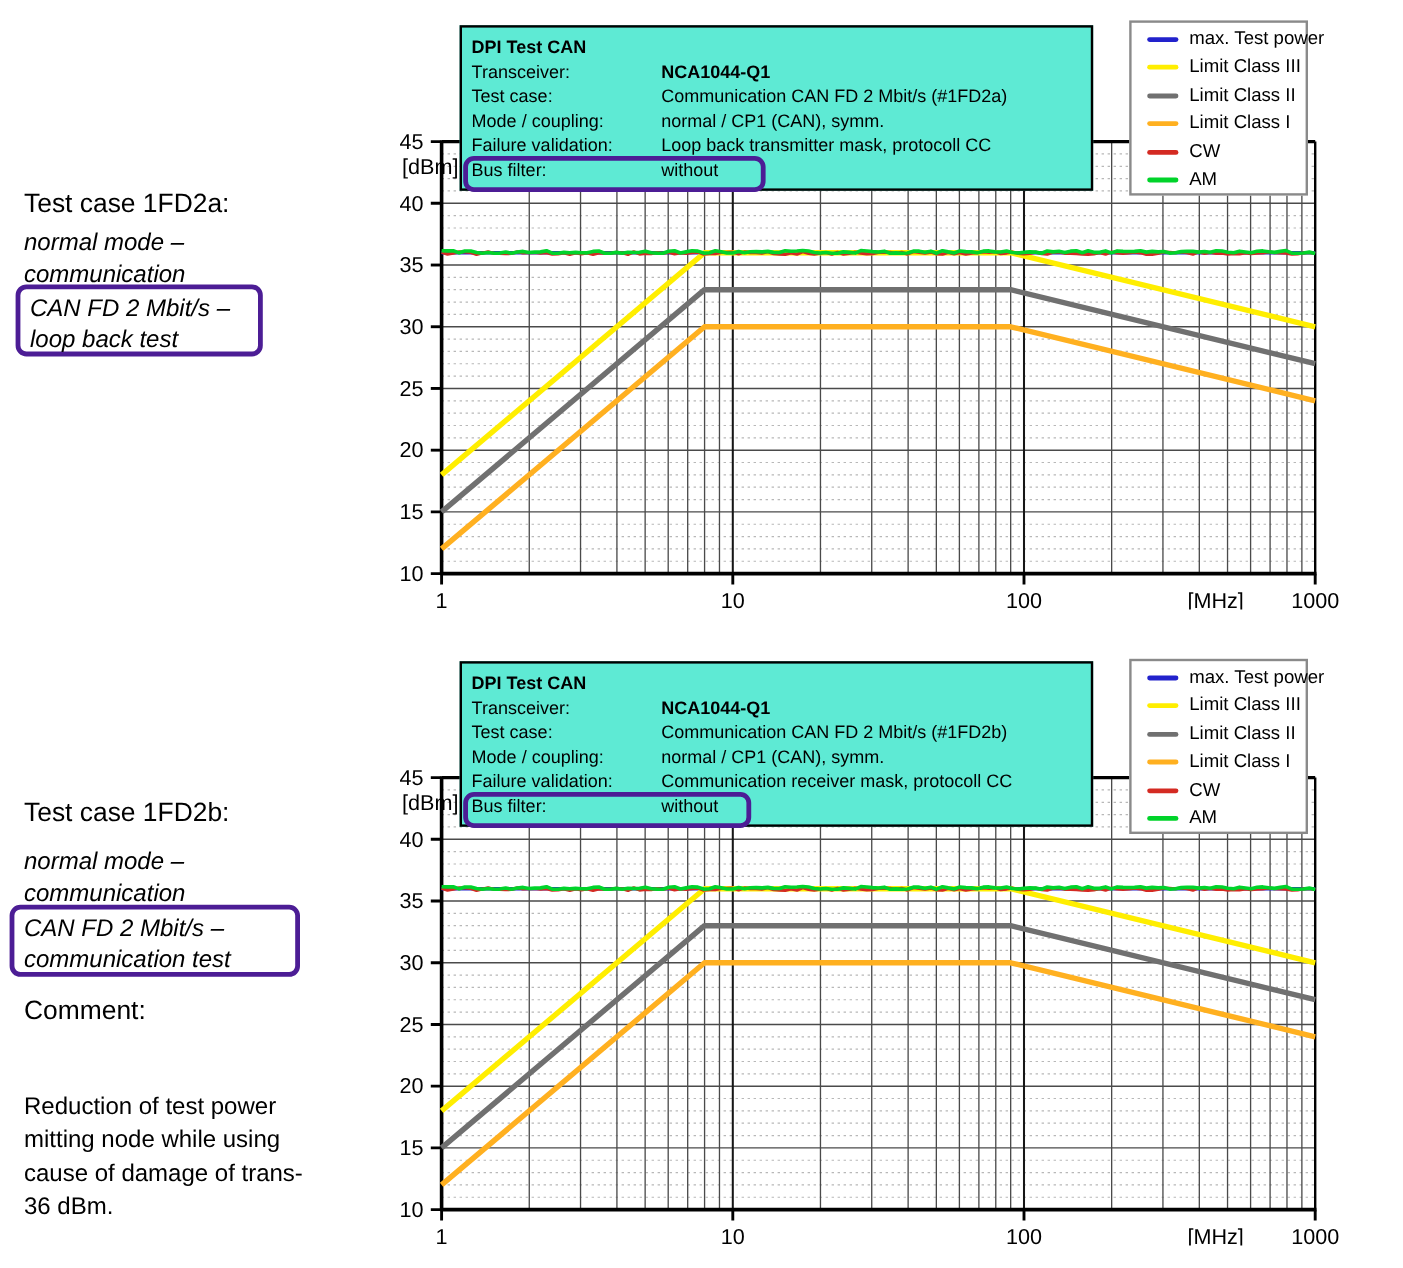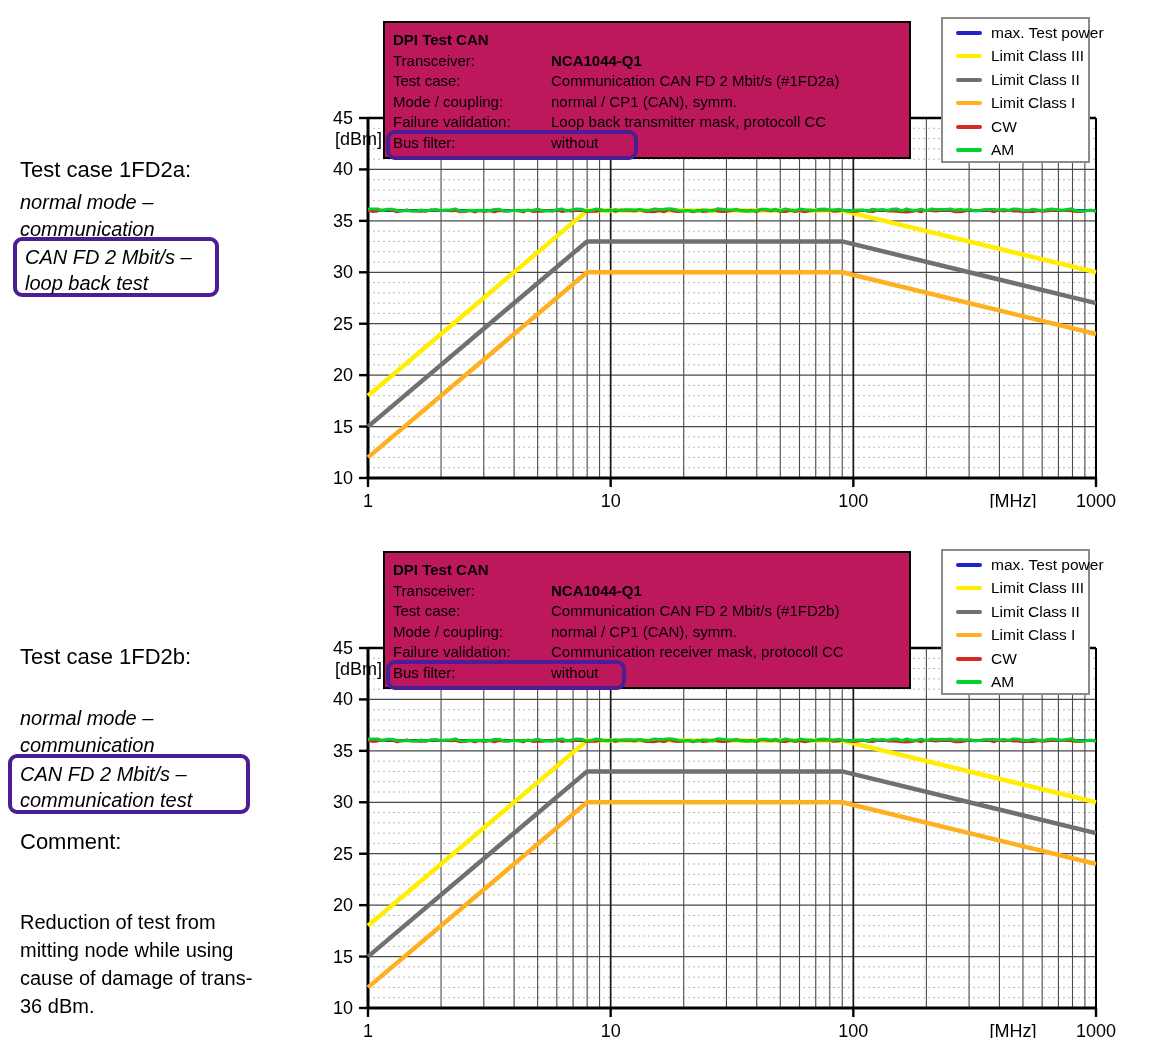--- a/index.html
+++ b/index.html
@@ -9,21 +9,21 @@
   
   .tc-title{font-size:22px;line-height:25px;}
   .tc-italic{font-size:20px;line-height:26px;font-style:italic;}
   .red-box{border:4px solid #4c1d95;border-radius:9px;background:transparent;box-sizing:border-box;}
   .red-box .tc-italic{padding-left:8px;}
   .comment-line{font-size:20px;line-height:28px;}
   
   .chart-svg{position:absolute;width:800px;height:400px;}
   .chart-svg text{font-family:"Liberation Sans", sans-serif;fill:#000;}
   
-  .ibox{position:absolute;width:528px;height:138px;background:#be185d;border:2px solid #000;
+  .ibox{position:absolute;width:528px;height:138px;background:#5eead4;border:2px solid #000;
         box-sizing:border-box;padding:7px 0 16px 8px;}
   .ibox-row{display:flex;font-size:15px;line-height:20.5px;white-space:nowrap;}
   .ibox-label{width:158px;flex:none;}
   .bold{font-weight:bold;}
   .ibox-red{position:absolute;left:1px;top:107px;height:30px;}
   
   .legend{position:absolute;width:149px;height:146px;background:#fff;border:2px solid #8a8a8a;
           box-sizing:border-box;padding-top:2px;}
   .legend-item{display:flex;align-items:center;height:23.5px;padding-left:13px;}
   .swatch{width:26px;height:4px;border-radius:2px;margin-right:9px;flex:none;background:#000;}
@@ -35,31 +35,31 @@
 <div id="canvas">
 
   <div class="abs tc-title" style="left:20px;top:157px;">Test case 1FD2a:</div>
   <div class="abs tc-italic" style="left:20px;top:189px;">normal mode –</div>
   <div class="abs tc-italic" style="left:20px;top:216px;">communication</div>
   <div class="abs red-box" style="left:13px;top:237px;width:206px;height:60px;padding-top:3px;">
     <div class="tc-italic">CAN FD 2 Mbit/s –</div>
     <div class="tc-italic">loop back test</div>
   </div>
 
-  <div class="abs tc-title" style="left:20px;top:644px;text-align:center;">Test case 1FD2b:</div>
+  <div class="abs tc-title" style="left:20px;top:664px;text-align:center;">Test case 1FD2b:</div>
   <div class="abs tc-italic" style="left:20px;top:705px;">normal mode –</div>
   <div class="abs tc-italic" style="left:20px;top:732px;">communication</div>
   <div class="abs red-box" style="left:8px;top:754px;width:242px;height:60px;padding-top:3px;">
     <div class="tc-italic">CAN FD 2 Mbit/s –</div>
     <div class="tc-italic">communication test</div>
   </div>
 
   <div class="abs tc-title" style="left:20px;top:829px;">Comment:</div>
   <div class="abs" style="left:20px;top:908px;width:310px;">
-    <div class="comment-line">Reduction of test from</div>
+    <div class="comment-line">Reduction of test power</div>
     <div class="comment-line">mitting node while using</div>
     <div class="comment-line">cause of damage of trans-</div>
     <div class="comment-line">36 dBm.</div>
   </div>
 
   <svg id="chart0" class="chart-svg" style="left:320px;top:108px;" viewBox="0 0 800 400">
       <g>
         <line x1="48" y1="359.7142857142857" x2="776" y2="359.7142857142857" stroke="#b8b8b8" stroke-width="1" stroke-dasharray="2 3"></line>
         <line x1="48" y1="349.42857142857144" x2="776" y2="349.42857142857144" stroke="#b8b8b8" stroke-width="1" stroke-dasharray="2 3"></line>
         <line x1="48" y1="339.14285714285717" x2="776" y2="339.14285714285717" stroke="#b8b8b8" stroke-width="1" stroke-dasharray="2 3"></line>

